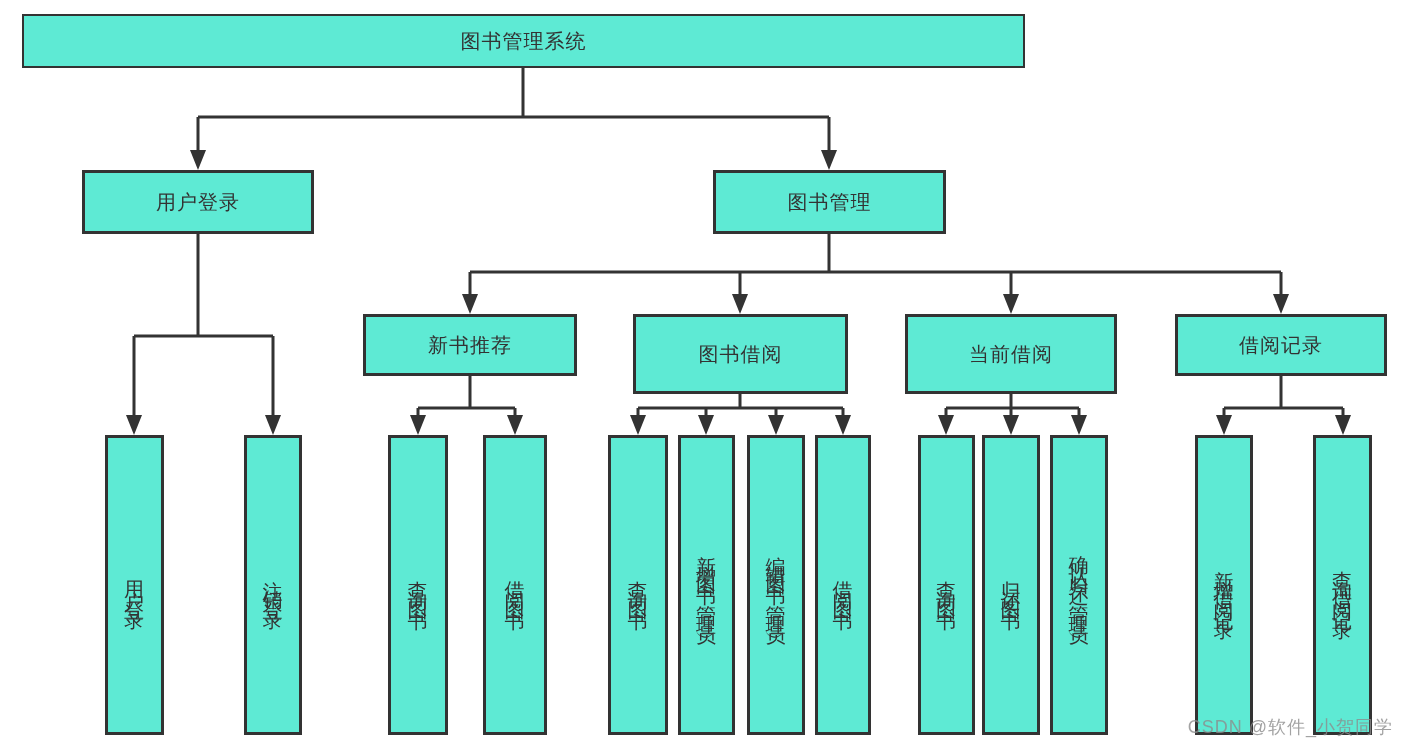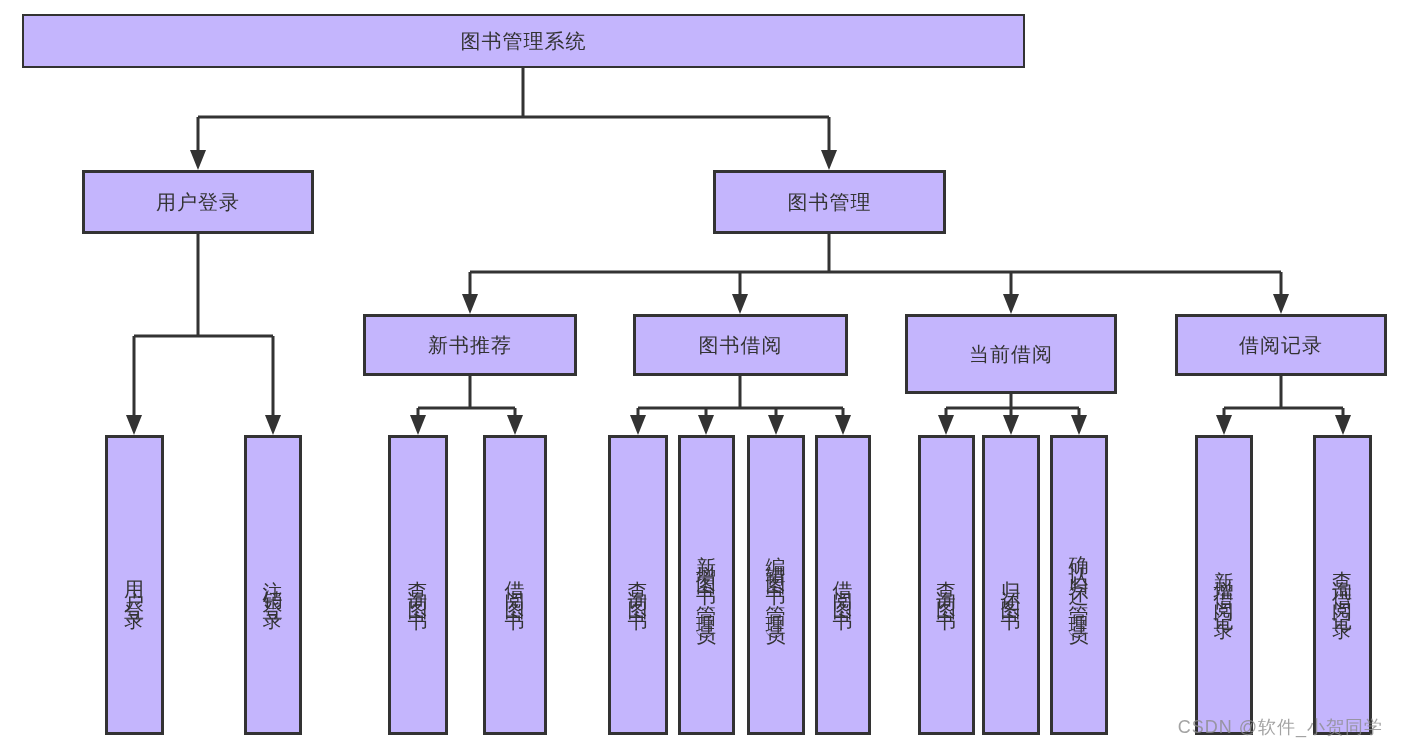--- a/index.html
+++ b/index.html
@@ -8,41 +8,41 @@
     width:1405px;height:747px;
     background:#ffffff;
     overflow:hidden;
     font-family:"Liberation Sans","DejaVu Sans",sans-serif;
   }
   .wires{position:absolute;left:0;top:0;}
   .box{
     position:absolute;
     box-sizing:border-box;
     border:3px solid #333;
-    background:#c4b5fd;
+    background:#5eead4;
     display:flex;
     align-items:center;
     justify-content:center;
     color:#333;
     font-size:20px;
     letter-spacing:1px;
     z-index:2;
   }
   .box.root{border-width:2.5px;}
   .leaf{
     writing-mode:vertical-rl;
     text-orientation:mixed;
     letter-spacing:10px;
     font-size:20px;
     line-height:1;
   }
   .watermark{
     position:absolute;
     top:715px;
-    right:22px;
+    right:12px;
     font-size:18px;
     color:rgba(140,140,140,0.8);
     letter-spacing:1px;
     z-index:5;
     white-space:nowrap;
     margin-left:33px;
   }
 </style>
 </head>
 <body>
@@ -99,21 +99,21 @@
   <div class="box" style="left:82px;top:170px;width:232px;height:64px">
     <span>用户登录</span>
   </div>
   <div class="box" style="left:363px;top:314px;width:214px;height:62px">
     <span>新书推荐</span>
   </div>
 
   <div class="box" style="left:713px;top:170px;width:233px;height:64px">
     <span>图书管理</span>
   </div>
-  <div class="box" style="left:633px;top:314px;width:215px;height:62px">
+  <div class="box" style="left:633px;top:314px;width:215px;height:80px">
     <span>图书借阅</span>
   </div>
   <div class="box" style="left:905px;top:314px;width:212px;height:80px">
     <span>当前借阅</span>
   </div>
   <div class="box" style="left:1175px;top:314px;width:212px;height:62px">
     <span>借阅记录</span>
   </div>
 
   <div class="box leaf" style="left:105px;top:435px;width:59px;height:300px">

